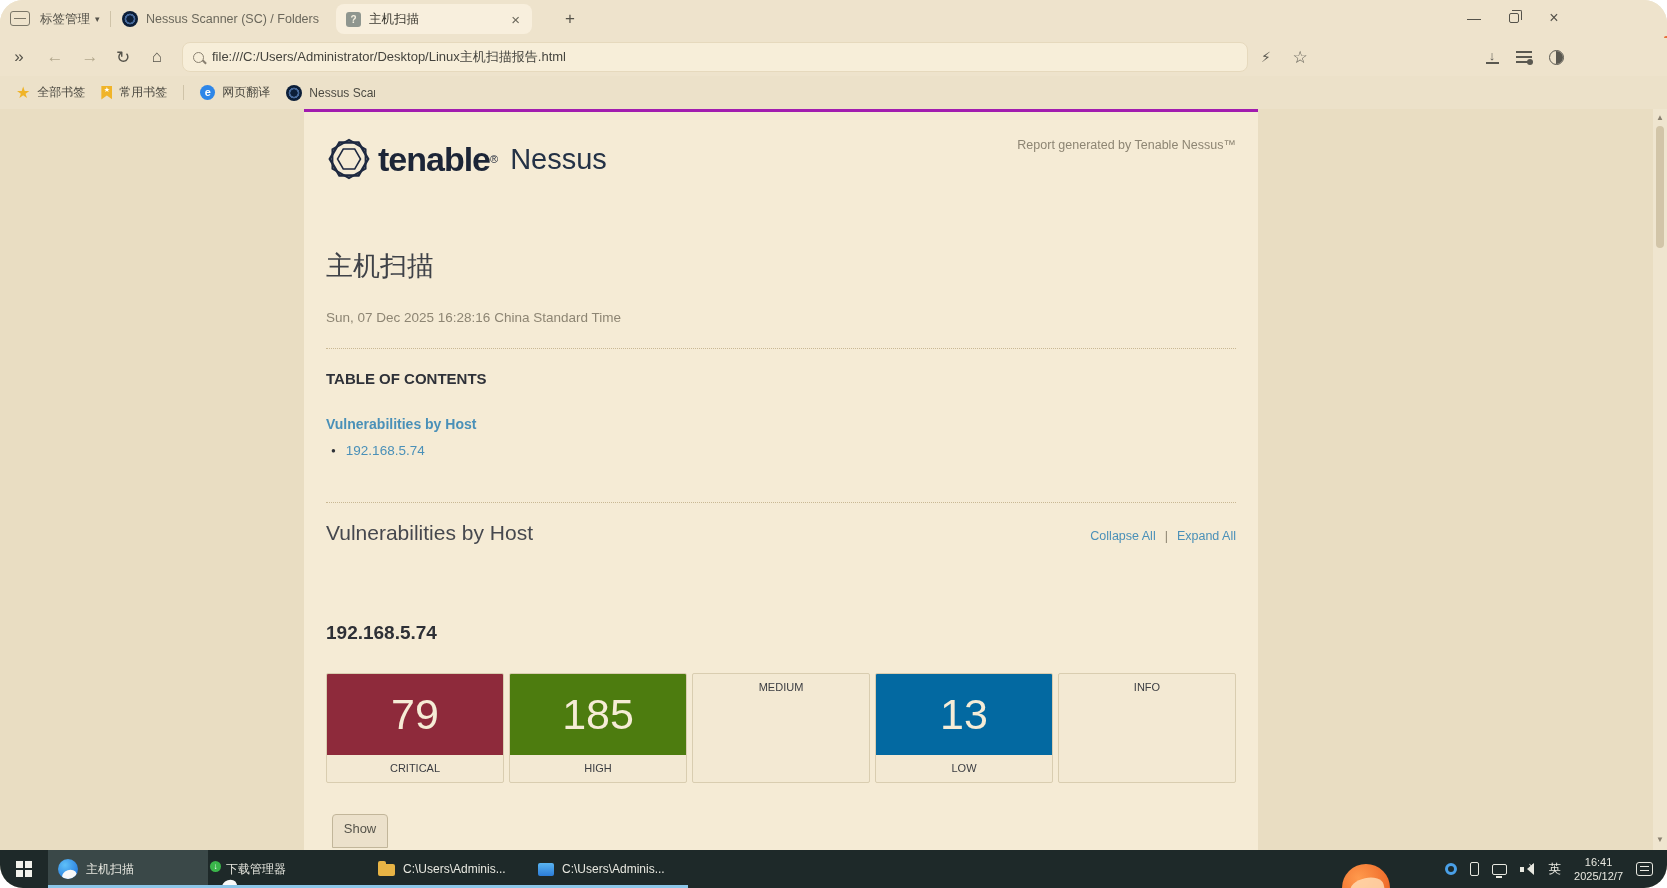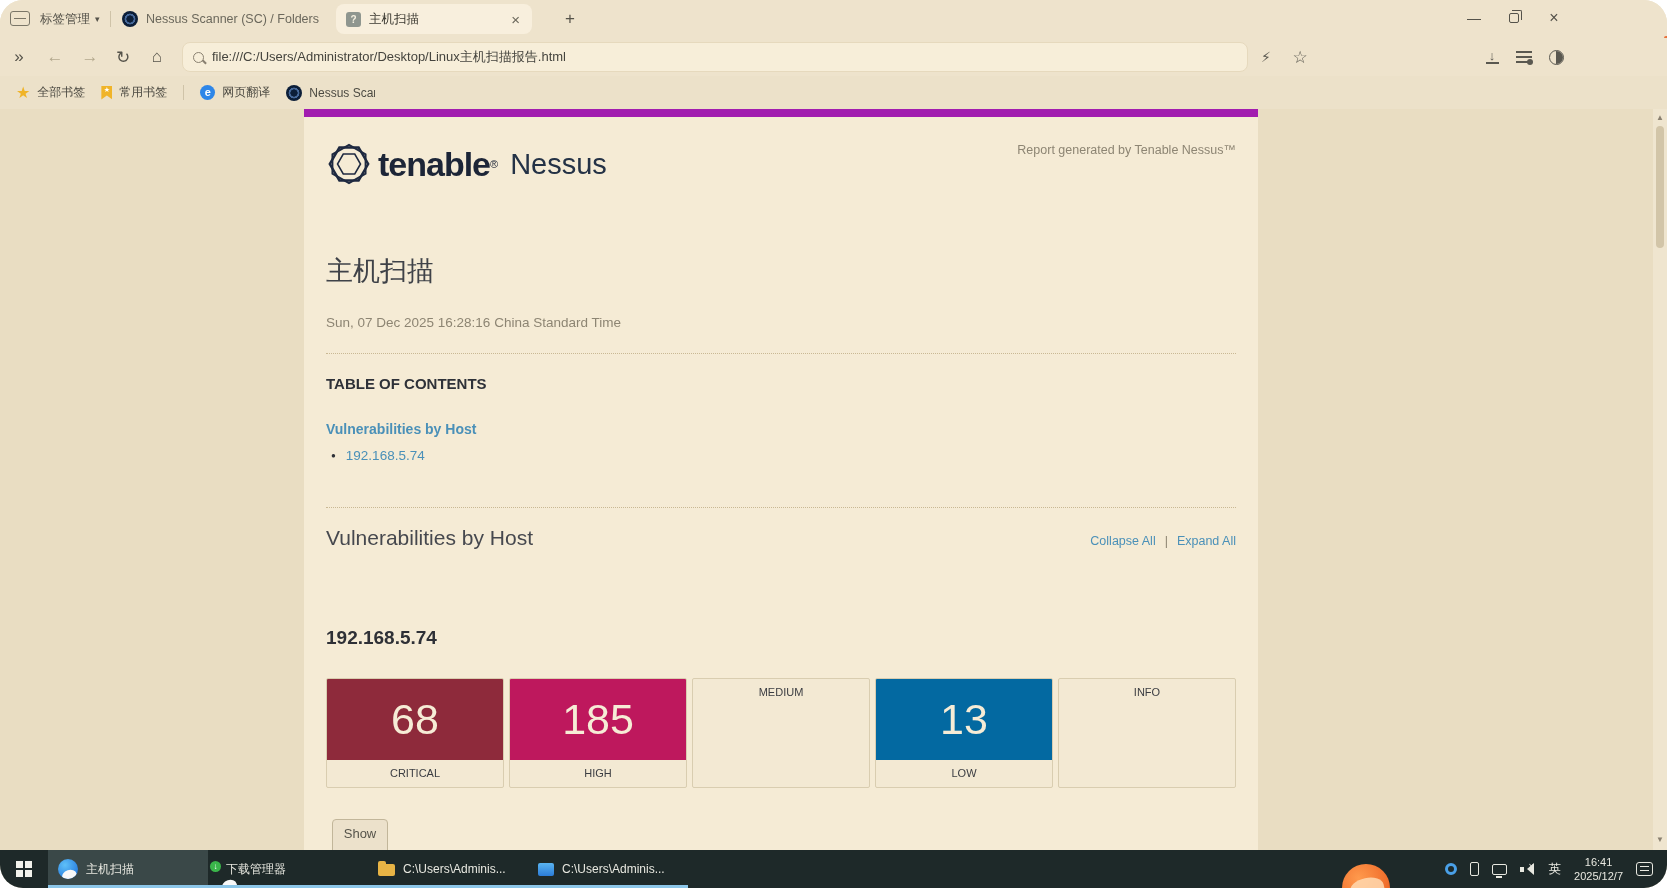--- a/index.html
+++ b/index.html
@@ -62,21 +62,21 @@
   .bk-item { display:flex; align-items:center; gap:7px; margin-left:16px; white-space:nowrap; }
   .star-gold { color:#f0b429; font-size:16px; }
   .rib { width:11px; height:14px; background:#f0b429; clip-path:polygon(0 0,100% 0,100% 100%,50% 72%,0 100%); position:relative; }
   .rib::after { content:"★"; position:absolute; left:0; right:0; top:0; text-align:center; font-size:7px; color:#fff; }
   .bk-sep { width:1px; height:15px; background:#cfc3a8; margin-left:16px; }
   .eico { width:15px; height:15px; border-radius:50%; background:#2e86e8; color:#fff; font-weight:bold; font-size:11px; text-align:center; line-height:15px; }
   .bk-fade { max-width:66px; overflow:hidden; }
 
   
   .viewport { position:absolute; left:0; top:109px; width:100%; height:741px; background:#e9ddc2; overflow:hidden; }
-  .page-col { position:absolute; left:304px; top:0; width:954px; min-height:741px; background:#f5ebd5; border-top:8px solid #a21caf; padding:0 22px; }
+  .page-col { position:absolute; left:304px; top:0; width:954px; min-height:741px; background:#f5ebd5; border-top:3px solid #a21caf; padding:0 22px; }
   .brand-row { position:relative; margin-top:24px; height:46px; display:flex; align-items:center; }
   .brand-name { font-size:34px; font-weight:bold; color:#1c2537; letter-spacing:-1px; margin-left:6px; }
   .brand-reg { font-size:11px; color:#1c2537; vertical-align:18px; }
   .brand-prod { font-size:29px; font-weight:300; color:#243246; margin-left:12px; }
   .gen-note { position:absolute; right:0; top:2px; font-size:12.5px; color:#8d8573; }
   .rep-title { margin-top:66px; font-size:27px; font-weight:300; color:#3f4248; }
   .rep-date { margin-top:26px; font-size:13.5px; color:#8d8573; }
   .dotted { border-top:1px dotted #c9b894; height:0; }
   .div1 { margin-top:23px; }
   .toc-head { margin-top:21px; font-size:15px; font-weight:bold; color:#2e3138; }
@@ -260,25 +260,25 @@
           <a href="#">Collapse All</a>
           <span class="pipe">|</span>
           <a href="#">Expand All</a>
         </div>
       </div>
 
       <div class="host-head">192.168.5.74</div>
 
       <div class="sev-row">
         <div class="sev-card">
-          <div class="sev-num" style="background-color: rgb(142, 42, 59);">68</div>
+          <div class="sev-num" style="background-color: rgb(142, 42, 59);">79</div>
           <div class="sev-label">CRITICAL</div>
         </div>
         <div class="sev-card">
-          <div class="sev-num" style="background-color: #be185d;">185</div>
+          <div class="sev-num" style="background-color: #4d7c0f;">185</div>
           <div class="sev-label">HIGH</div>
         </div>
         <div class="sev-card">
           <div class="sev-label">MEDIUM</div>
         </div>
         <div class="sev-card">
           <div class="sev-num" style="background-color: #0369a1;">13</div>
           <div class="sev-label">LOW</div>
         </div>
         <div class="sev-card">

